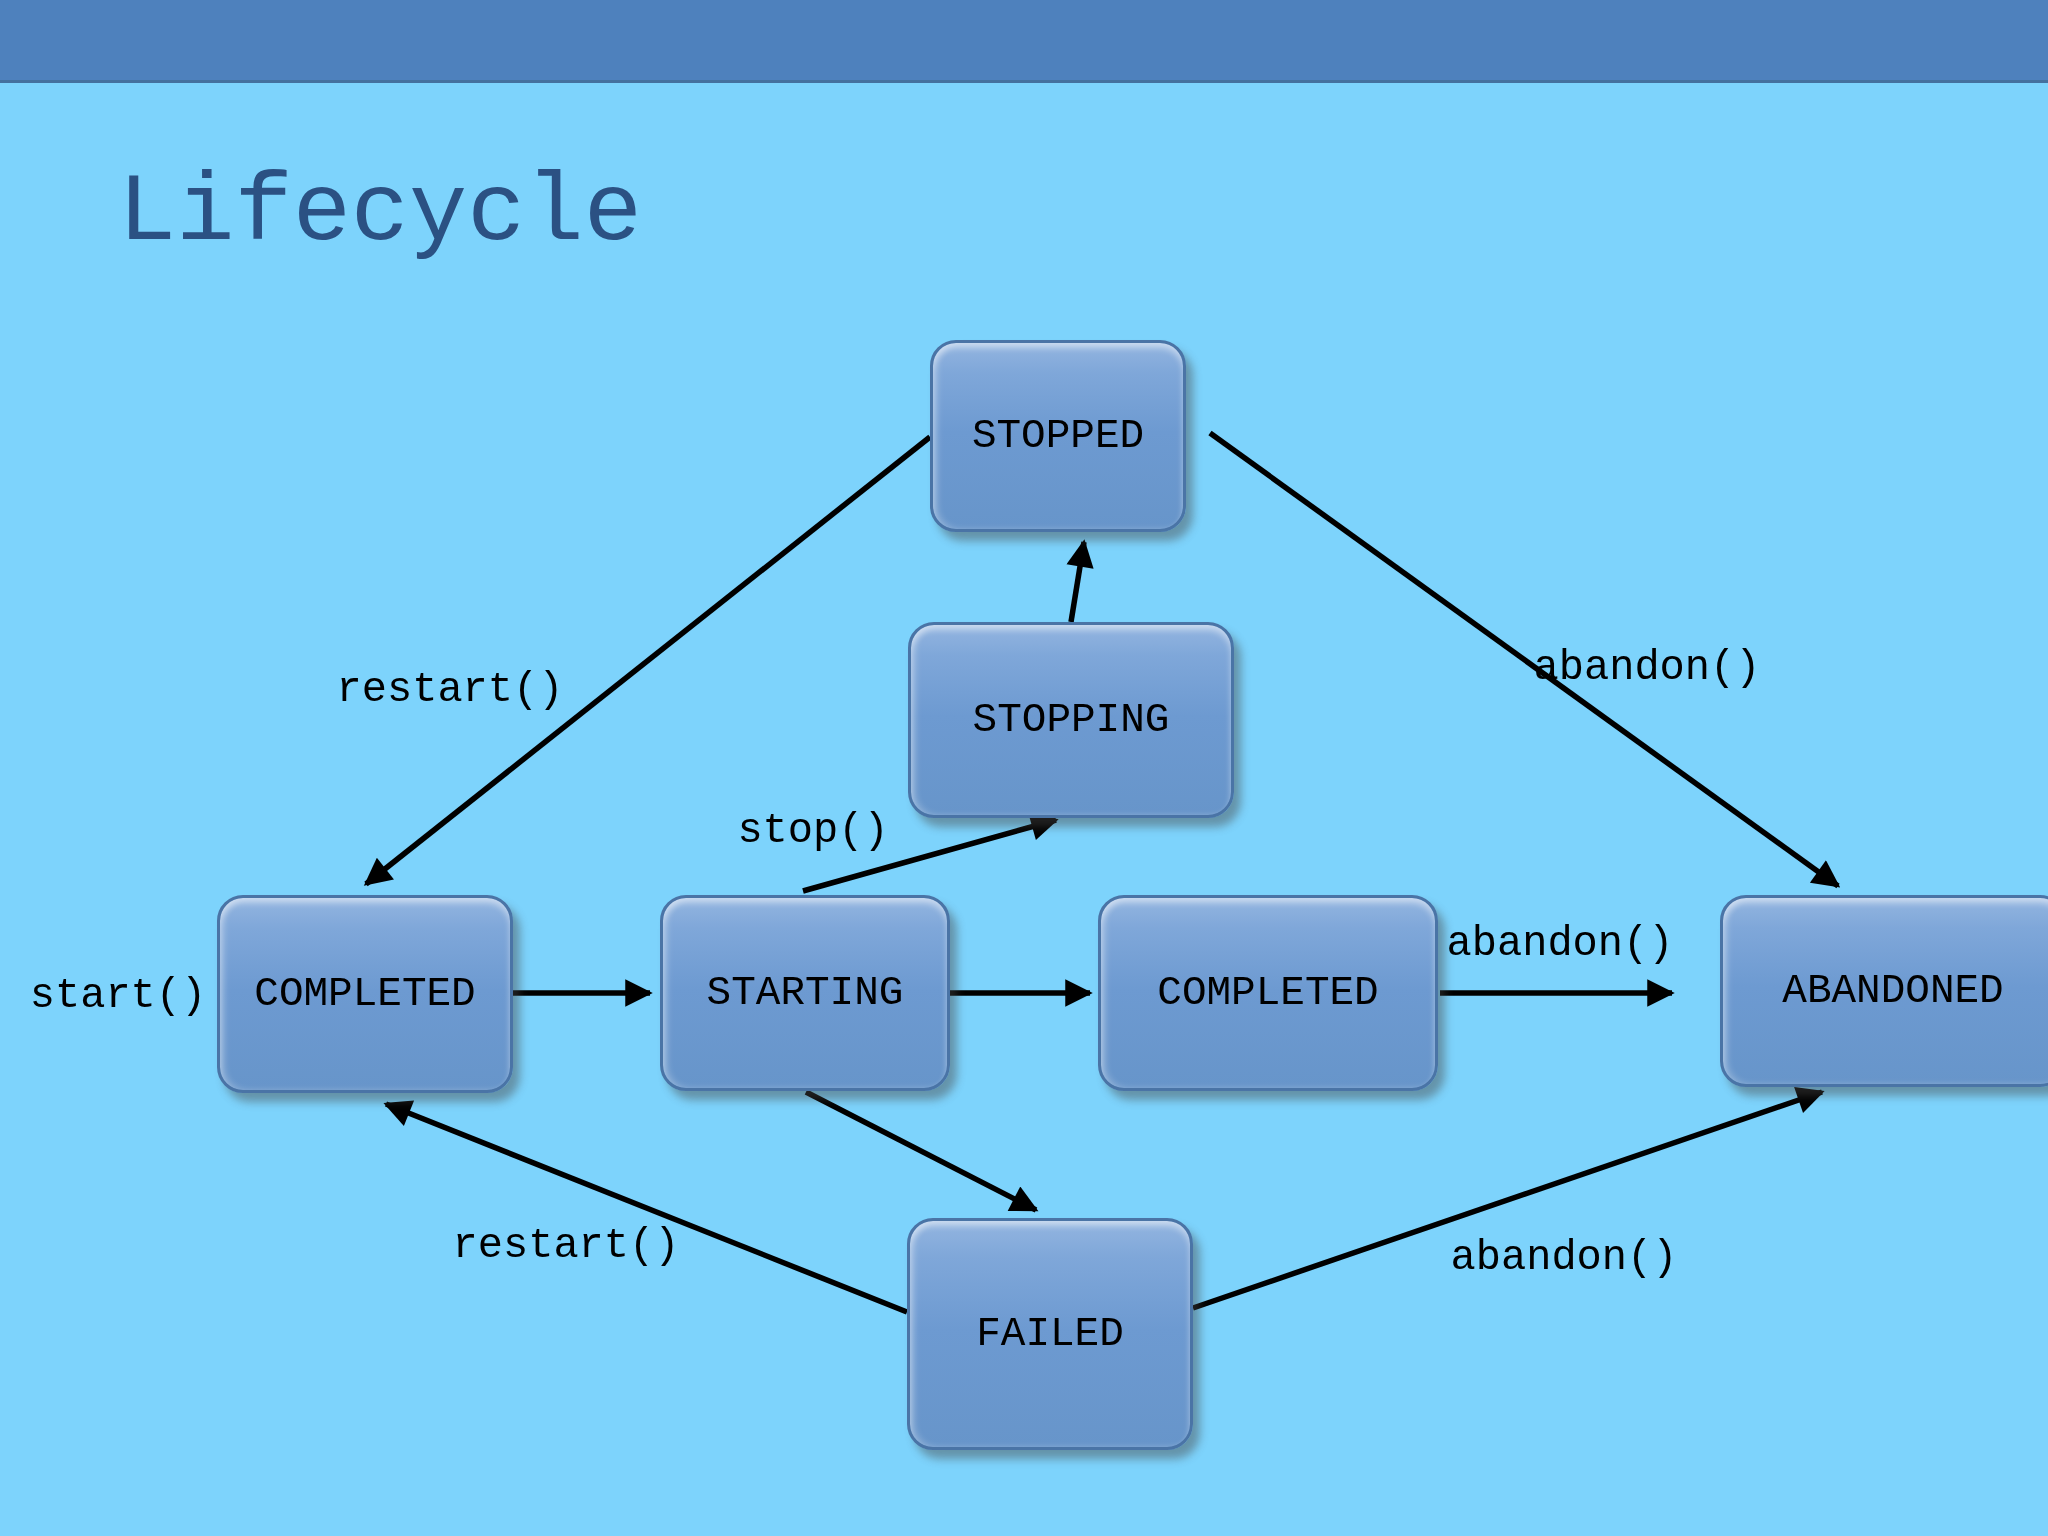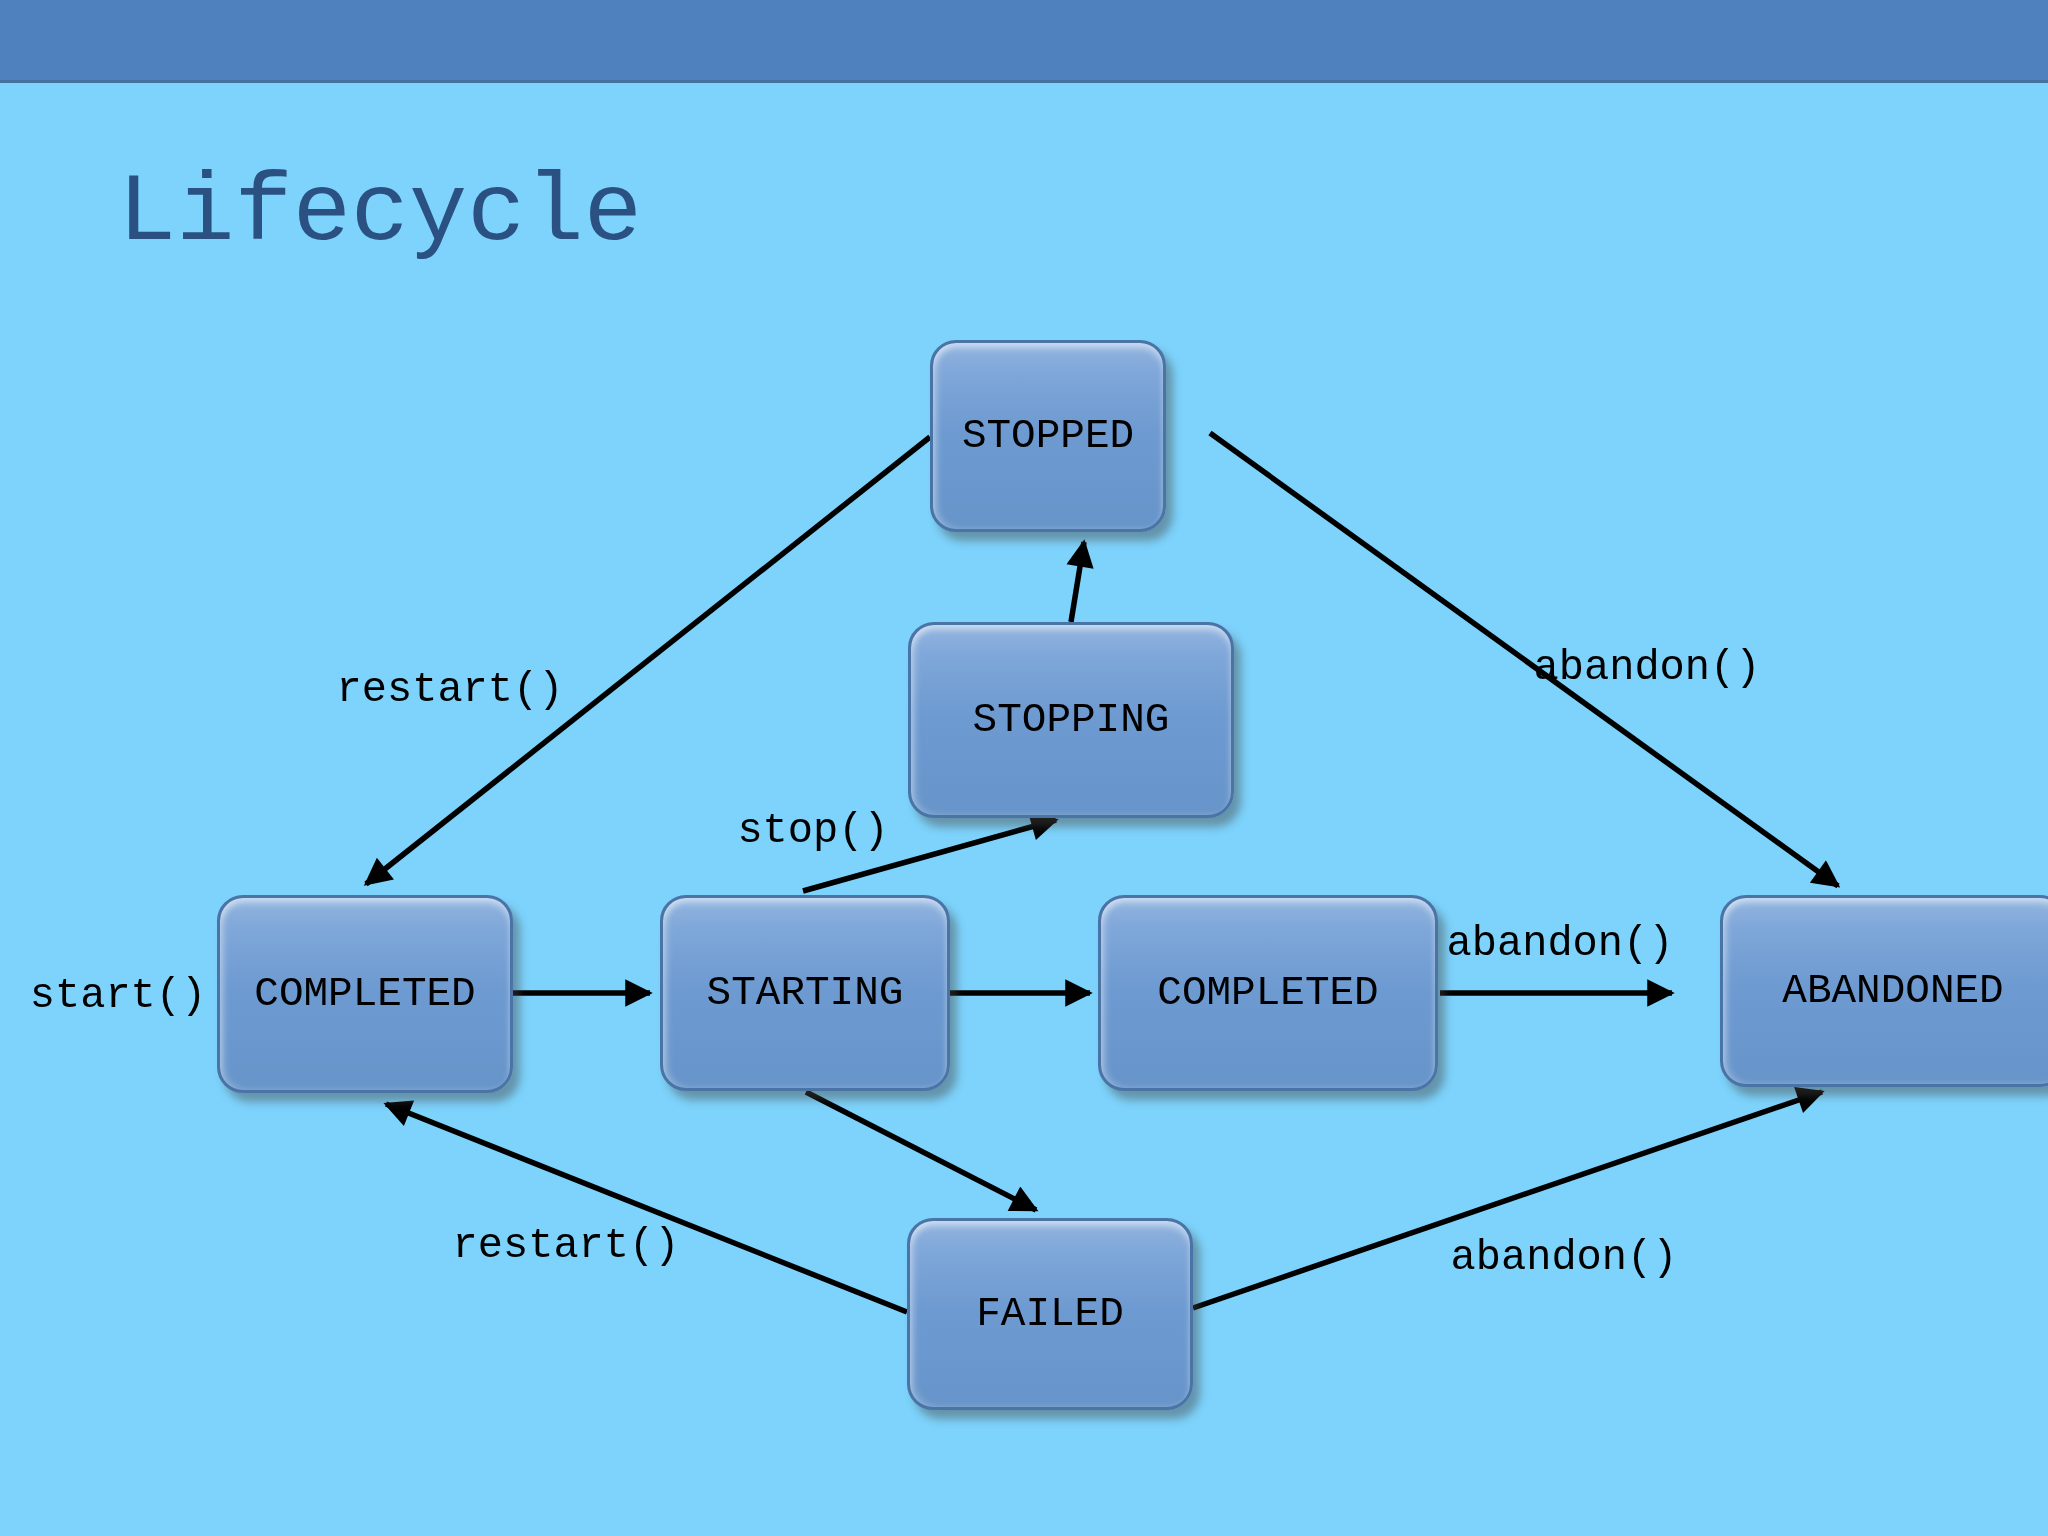--- a/index.html
+++ b/index.html
@@ -28,27 +28,27 @@
     border-radius:26px;
     border:3px solid #4a74a6;
     background:linear-gradient(180deg,#93b5e0 0%,#7fa7d9 16%,#6d9ad1 48%,#6795ca 100%);
     box-shadow:7px 9px 9px rgba(70,70,70,0.45),
                inset 0 5px 6px rgba(255,255,255,0.45),
                inset 5px 0 6px rgba(255,255,255,0.22);
     display:flex;align-items:center;justify-content:center;
     font-size:41px;color:#000;
     box-sizing:border-box;
   }
-  .node-stopped  {left:930px; top:340px; width:236px;height:192px;}
+  .node-stopped  {left:930px; top:340px; width:256px;height:192px;}
   .node-stopping {left:908px; top:622px; width:326px;height:196px;}
   .node-starting {left:217px; top:895px; width:296px;height:198px;}
   .node-started  {left:660px; top:895px; width:290px;height:196px;}
   .node-completed{left:1098px;top:895px; width:340px;height:196px;}
   .node-abandoned{left:1680px;top:895px; width:346px;height:192px;margin-left:40px;}
-  .node-failed   {left:907px; top:1218px;width:286px;height:192px;}
+  .node-failed   {left:907px; top:1218px;width:286px;height:232px;}
   .edge-label{
     position:absolute;
     transform:translate(-50%,-50%);
     font-size:42px;color:#000;white-space:nowrap;
   }
   .lbl-start         {left:118px; top:996px;}
   .lbl-restart-top   {left:450px; top:690px;}
   .lbl-stop          {left:813px; top:831px;}
   .lbl-abandon-top   {left:1647px;top:668px;}
   .lbl-abandon-mid   {left:1560px;top:944px;}

